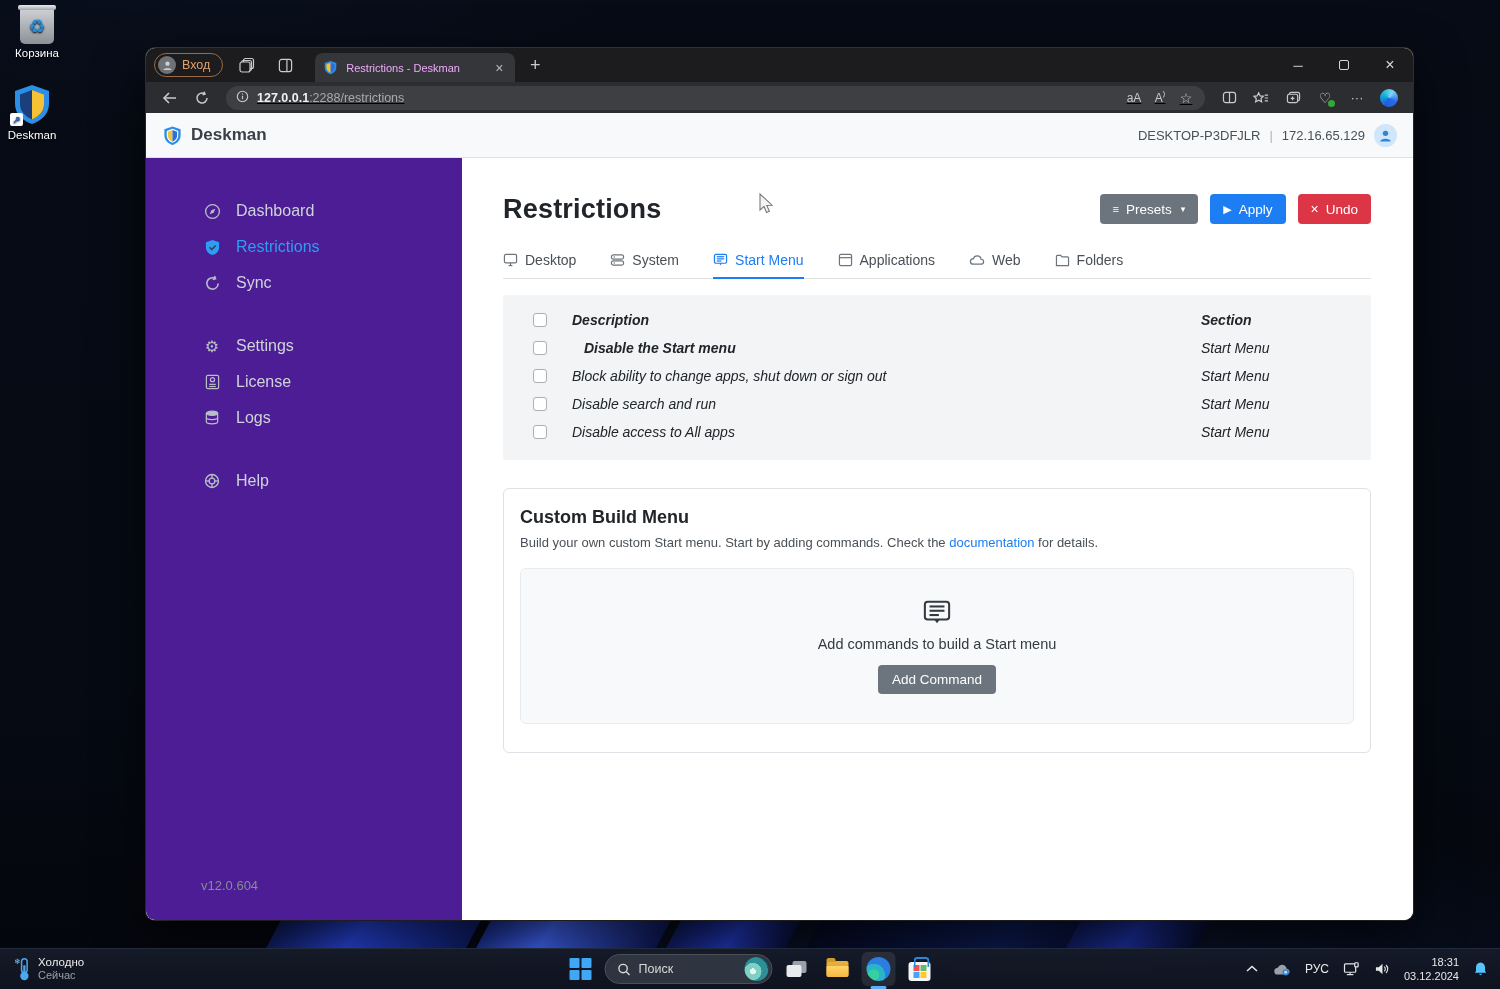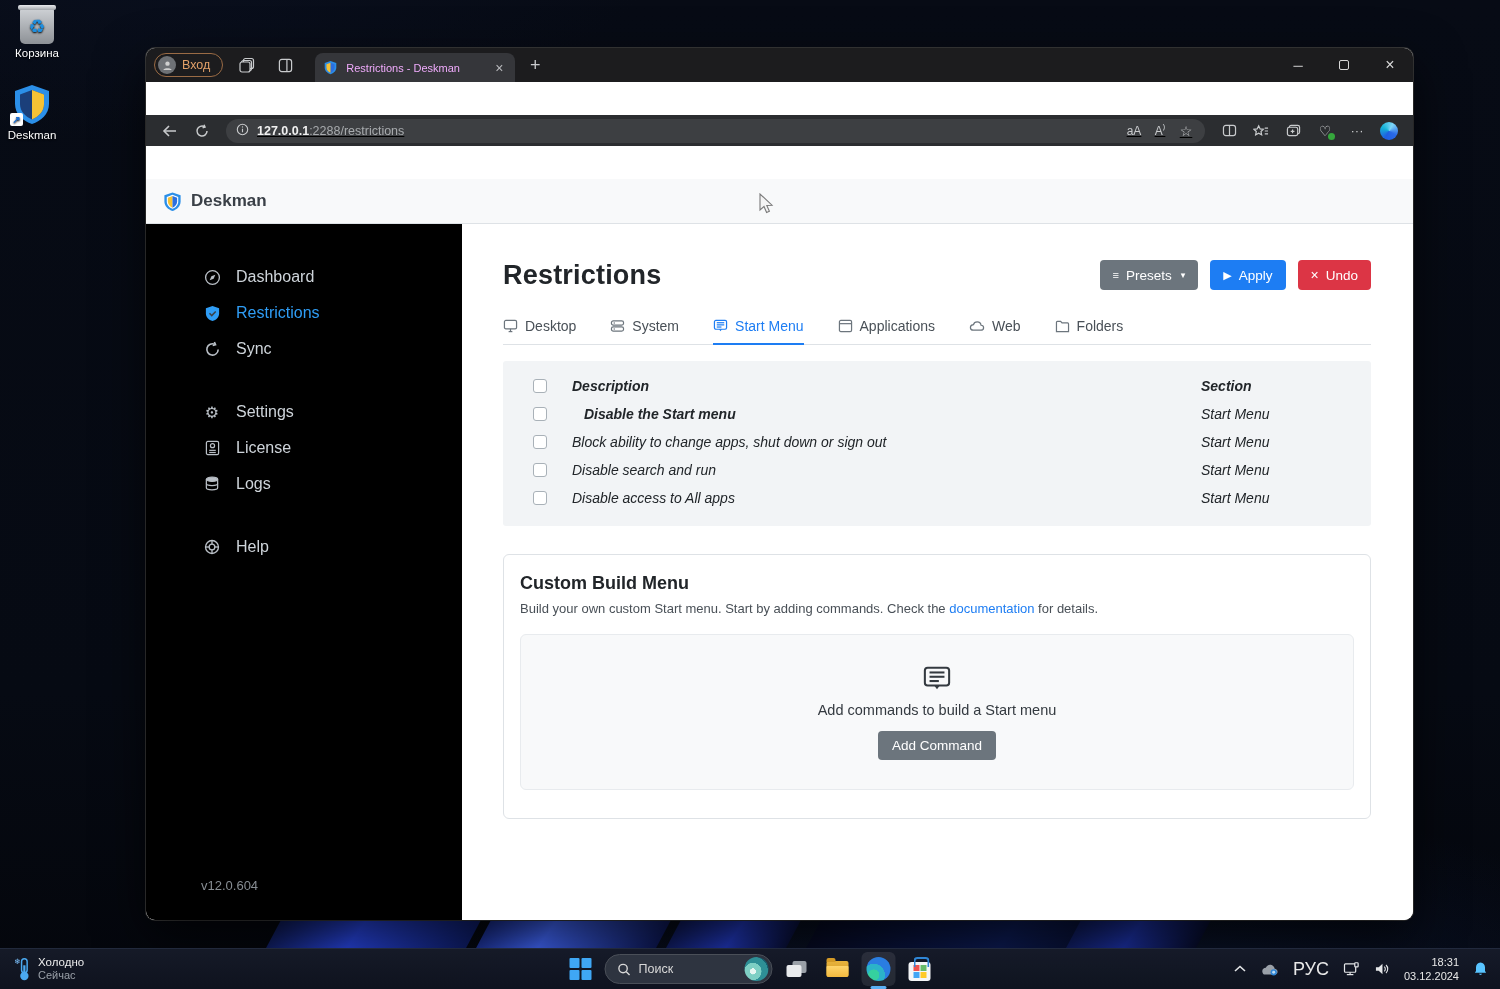--- a/index.html
+++ b/index.html
@@ -21,21 +21,21 @@
   
   .desktop-icon { position:absolute; width:86px; text-align:center; color:#fff; font-size:11.5px; text-shadow:0 1px 2px #000; cursor:default; }
   .di-label { margin-top:3px; }
   .bin { width:34px; height:36px; margin:0 auto; background:linear-gradient(180deg,#cfd2d6,#8d9196); border-radius:3px 3px 5px 5px; position:relative; display:flex; align-items:center; justify-content:center; }
   .bin::before { content:""; position:absolute; top:-3px; left:-2px; right:-2px; height:5px; background:linear-gradient(180deg,#e8eaed,#a2a6ab); border-radius:2px; }
   .bin .recycle { color:#1e8fe0; font-size:19px; line-height:1; }
   .shieldwrap { position:relative; width:44px; height:44px; margin:0 auto; }
   .shortcut-arrow { position:absolute; left:0; bottom:0; width:13px; height:13px; background:#fff; border-radius:2px; color:#1d6fd3; font-size:10px; line-height:13px; font-weight:bold; }
 
   
-  .browser-window { position:absolute; left:146px; top:48px; width:1267px; height:872px; border-radius:9px; overflow:hidden; background:#fff; box-shadow:0 18px 50px rgba(0,0,0,.65), 0 0 0 1px #3a3a3a; display:flex; flex-direction:column;gap:33px; }
+  .browser-window { position:absolute; left:146px; top:48px; width:1267px; height:872px; border-radius:9px; overflow:hidden; background:#fff; box-shadow:0 18px 50px rgba(0,0,0,.65), 0 0 0 1px #3a3a3a; display:flex; flex-direction:column; }
 
   .tabstrip { height:34px; background:#1c1c1e; display:flex; align-items:center; padding-left:8px; flex:none; }
   .profile-pill { height:24px; display:flex; align-items:center; gap:6px; border:1px solid #9a6b45; border-radius:13px; padding:0 12px 0 3px; color:#e2a169; font-size:12.5px; cursor:pointer; }
   .avatar-mini { width:18px; height:18px; border-radius:50%; background:#6e7control5; background:#6e7175; display:flex; align-items:center; justify-content:center; }
   .ts-icon { width:28px; height:28px; margin-left:10px; display:flex; align-items:center; justify-content:center; color:#c9cbcd; font-size:15px; cursor:pointer; border-radius:4px; }
   .btab { margin-left:16px; align-self:flex-end; width:200px; height:29px; background:#35363a; border-radius:8px 8px 0 0; display:flex; align-items:center; gap:8px; padding:0 8px; cursor:pointer; }
   .btab-title { flex:1; color:#f0abfc; font-size:11px; white-space:nowrap; overflow:hidden; }
   .btab-close { color:#b9babd; font-size:14px; width:16px; text-align:center; cursor:pointer; }
   .new-tab { font-size:18px; margin-left:6px; }
   .win-controls { margin-left:auto; display:flex; height:34px; }
@@ -55,21 +55,21 @@
 
   
   .app { flex:1; display:flex; flex-direction:column; background:#fff; }
   .app-header { height:45px; background:#f8f9fa; border-bottom:1px solid #dee2e6; display:flex; align-items:center; padding:0 16px; flex:none; }
   .brand { display:flex; align-items:center; gap:8px; font-size:17px; font-weight:700; color:#3a4047; }
   .host-info { margin-left:auto; display:flex; align-items:center; gap:9px; font-size:13px; color:#495057; }
   .host-sep { color:#adb5bd; }
   .avatar { width:23px; height:23px; border-radius:50%; background:#cfe6fb; display:flex; align-items:center; justify-content:center; cursor:pointer; }
 
   .app-body { flex:1; display:flex; min-height:0; }
-  .sidebar { width:316px; background:#000000; flex:none; position:relative; padding-top:35px; }
+  .sidebar { width:316px; background:#4c1d95; flex:none; position:relative; padding-top:35px; }
   .nav-item { height:36px; display:flex; align-items:center; gap:15px; padding-left:57px; color:#ced4da; font-size:16px; cursor:pointer; }
   .nav-item .nav-icon { width:18px; display:flex; justify-content:center; color:#b9bfc6; }
   .nav-item.active, .nav-item.active .nav-icon { color:#2f9df5; }
   .nav-gap { margin-top:27px; }
   .version { position:absolute; left:55px; bottom:27px; color:#878d93; font-size:13px; }
 
   .main { flex:1; padding:36px 42px 0 41px; overflow:hidden; }
   .title-row { display:flex; align-items:flex-start; }
   h1.page-title { font-size:27px; font-weight:700; color:#212529; letter-spacing:.2px; }
   .btn-row { margin-left:auto; display:flex; gap:12px; }
@@ -124,21 +124,21 @@
   .folder .f-f { position:absolute; left:0; right:0; bottom:0; height:11px; background:linear-gradient(180deg,#ffd56b,#f3b93f); border-radius:1px 1px 2px 2px; }
   .edge-btn { background:rgba(255,255,255,.09); }
   .edge-circle { width:24px; height:24px; border-radius:50%; background:radial-gradient(circle at 30% 75%, #35d09f 0 22%, #2bb3c9 23% 45%, #2a7de1 46% 80%, #1b5fc8 81% 100%); }
   .run-indicator { position:absolute; bottom:-3px; left:50%; transform:translateX(-50%); width:16px; height:3px; border-radius:2px; background:#5ab0f5; }
   .store { position:relative; width:22px; height:19px; background:#f4f6f8; border-radius:3px; margin-top:4px; display:flex; align-items:center; justify-content:center; }
   .store::before { content:""; position:absolute; top:-5px; left:5px; width:12px; height:8px; border:2.5px solid #2f86d6; border-bottom:none; border-radius:4px 4px 0 0; }
   .store-grid { display:grid; grid-template-columns:6px 6px; grid-template-rows:6px 6px; gap:1px; }
   .sg1{background:#ef5350;} .sg2{background:#66bb6a;} .sg3{background:#42a5f5;} .sg4{background:#ffca28;}
   .tray { margin-left:auto; display:flex; align-items:center; gap:14px; padding-right:12px; height:100%; }
   .tray-ico { display:flex; align-items:center; justify-content:center; color:#e4e6e8; cursor:pointer; }
-  .lang { font-size:18px; color:#e8e8e8; cursor:pointer; }
+  .lang { font-size:12px; color:#e8e8e8; cursor:pointer; }
   .clock { text-align:right; font-size:11px; color:#e8e8e8; line-height:1.3; cursor:pointer; }
 
   .cursor { position:absolute; left:758px; top:193px; z-index:50; pointer-events:none; }
 </style>
 </head>
 <body>
 
 <div class="wallpaper">
   <div class="ribbons">
     <div class="rib rib1"></div>
@@ -273,20 +273,31 @@
   <div class="app">
     <div class="app-header">
       <div class="brand">
         <svg width="21" height="21" viewBox="0 0 44 44">
           <path d="M22 3 L39 9 V22 C39 32 31 39 22 42 C13 39 5 32 5 22 V9 Z" fill="#2b8fe8"></path>
           <path d="M22 8 L34 12.5 V22 C34 29.5 28.5 34.8 22 37.4 C15.5 34.8 10 29.5 10 22 V12.5 Z" fill="#fff"></path>
           <path d="M22 10.5 L12.3 14.2 V22 C12.3 28.3 16.7 32.8 22 35.2 Z" fill="#f5c235"></path>
           <path d="M22 10.5 L31.7 14.2 V22 C31.7 28.3 27.3 32.8 22 35.2 Z" fill="#2b6fe0"></path>
         </svg>
         <span>Deskman</span>
+      </div>
+      <div class="host-info">
+        <span>DESKTOP-P3DFJLR</span>
+        <span class="host-sep">|</span>
+        <span>172.16.65.129</span>
+        <span class="avatar">
+          <svg width="13" height="13" viewBox="0 0 12 12">
+              <circle cx="6" cy="4" r="2.5" fill="#2f86d6"></circle>
+              <path d="M1.2 11.5 C1.2 8.3 10.8 8.3 10.8 11.5 Z" fill="#2f86d6"></path>
+            </svg>
+        </span>
       </div>
     </div>
 
     <div class="app-body">
 
       <nav class="sidebar">
         <div class="nav-item">
           <span class="nav-icon">
             <svg width="17" height="17" viewBox="0 0 18 18" fill="none" stroke="currentColor" stroke-width="1.4">
                 <circle cx="9" cy="9" r="7.3"></circle>

